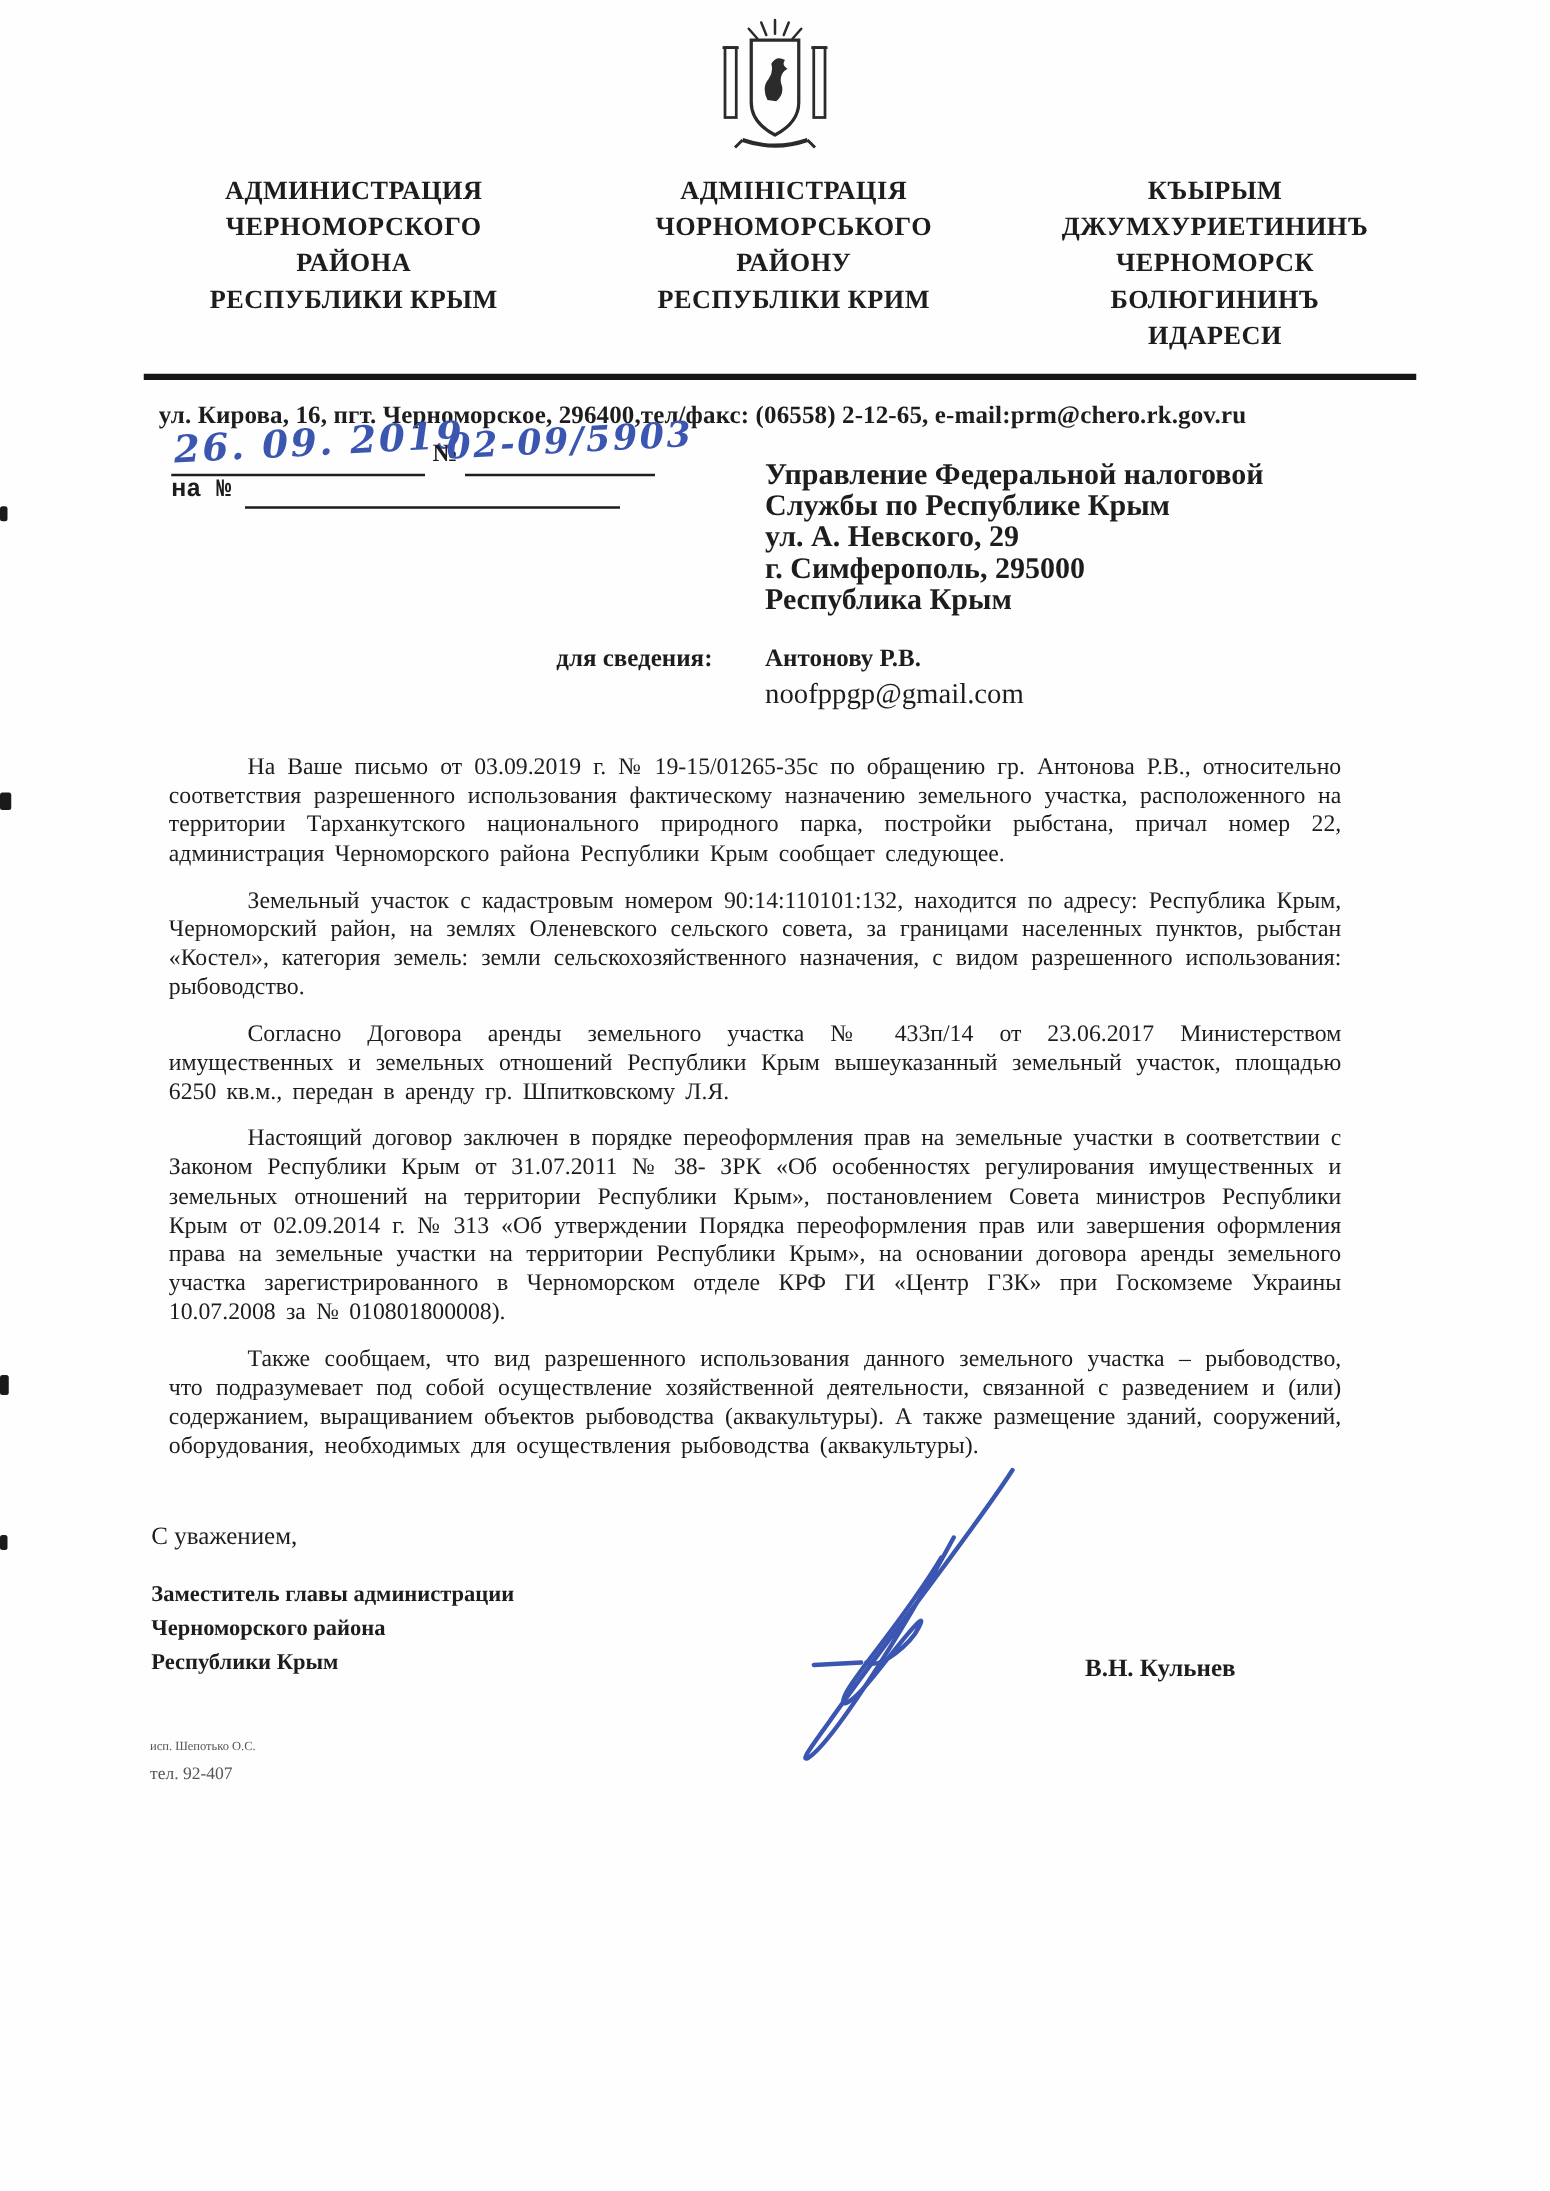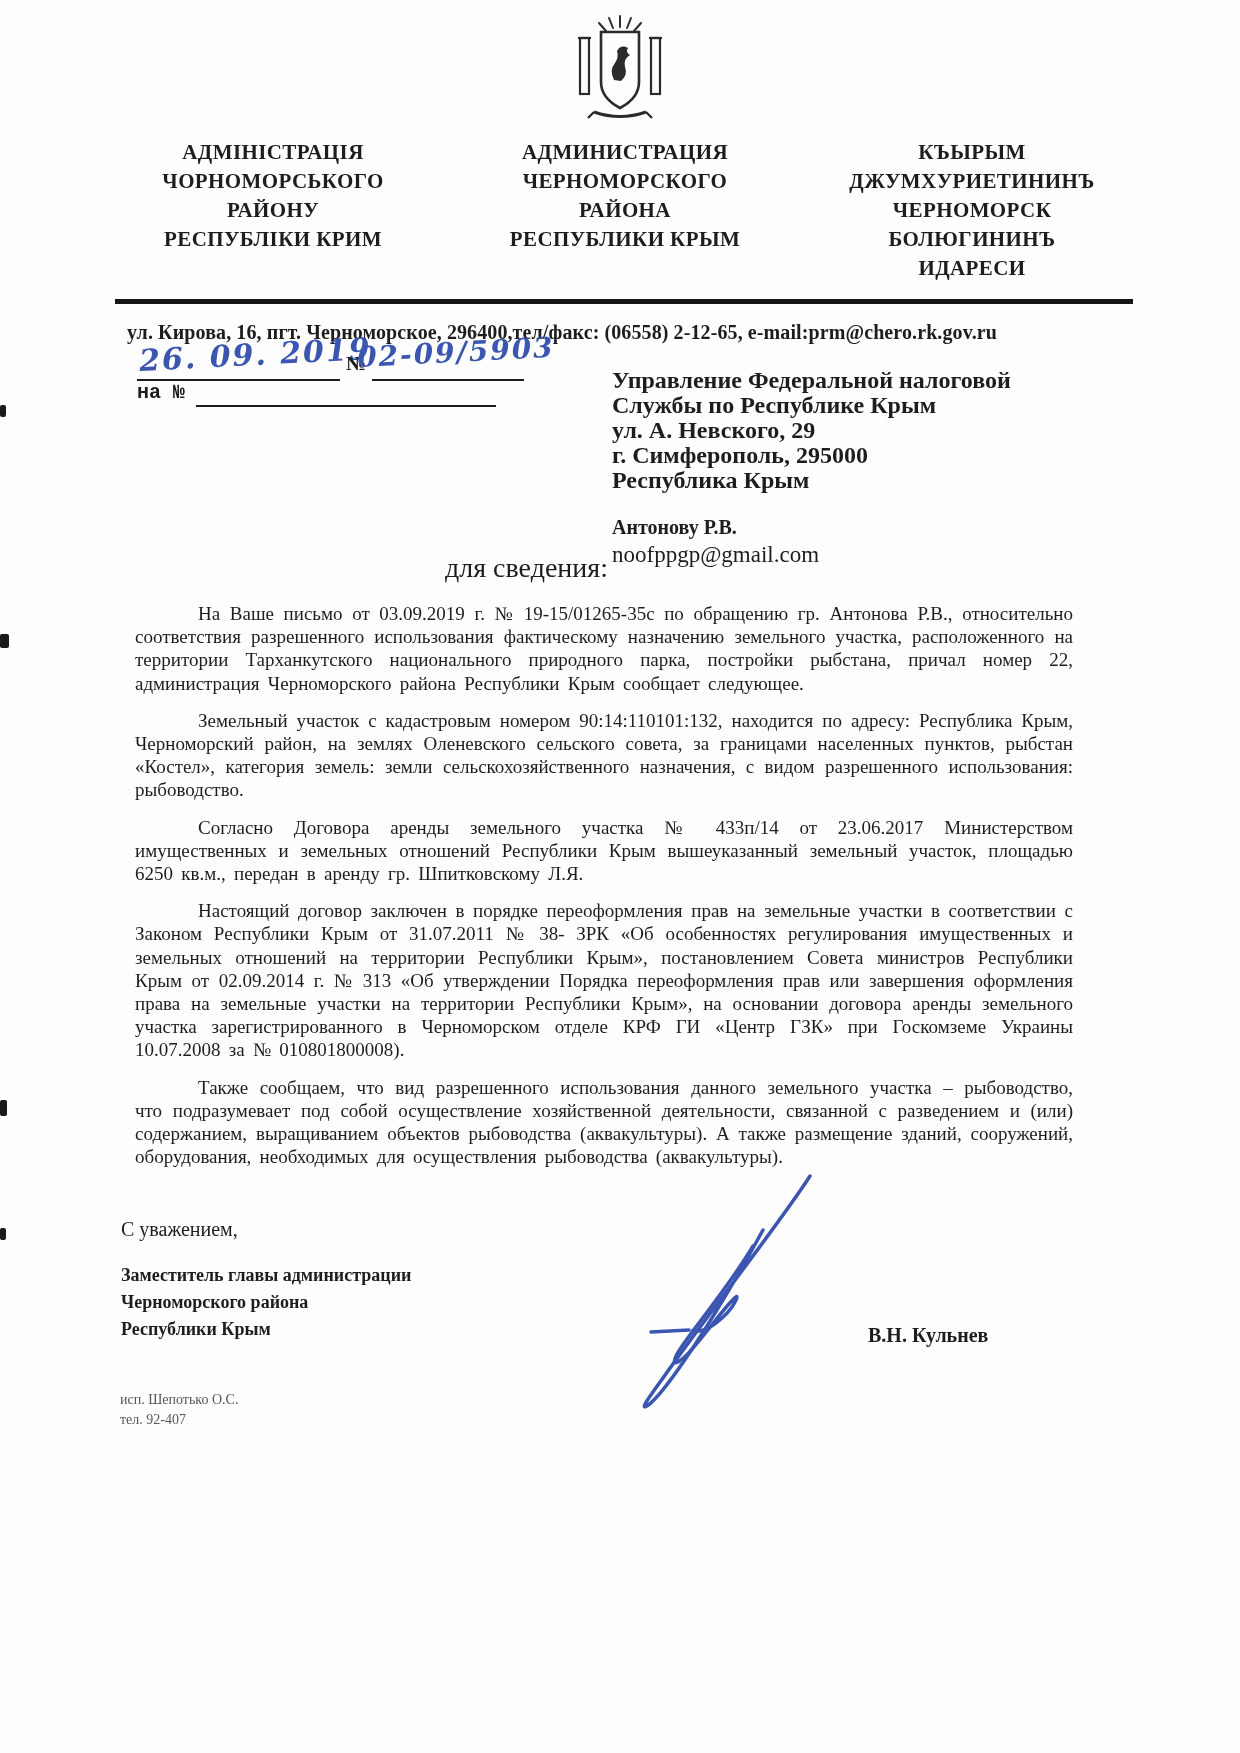--- a/index.html
+++ b/index.html
@@ -50,41 +50,41 @@
   }
   .hw-date { top: 343px; left: 140px; font-size: 30px; }
   .hw-num  { top: 341px; left: 358px; font-size: 28px; }
   .no-sign { top: 352px; left: 346px; font-size: 20px; font-weight: 700; }
   .reply-label { top: 381px; left: 137px; font-size: 20px; font-weight: 700; font-family: Liberation Mono, monospace; }
 
   
   .recipient { top: 368px; left: 612px; font-size: 24px; font-weight: 700; line-height: 25px; }
 
   
-  .att-label { top: 516px; left: 445px; font-size: 28px; font-weight: 400; margin-top: 36px; }
+  .att-label { top: 516px; left: 445px; font-size: 20px; font-weight: 700; }
   .att-name  { top: 516px; left: 612px; font-size: 20px; font-weight: 700; }
   .att-email { top: 542px; left: 612px; font-size: 23px; font-weight: 400; }
 
   
   .body-text { top: 588px; left: 121px; width: 966px; }
   .body-text p {
     margin: 14px;
     font-size: 19px; line-height: 23.2px;
     text-align: justify; text-indent: 63px;
     word-spacing: 3.5px;
   }
 
   
   .salutation { top: 1218px; left: 121px; font-size: 20px; }
   .position-block { top: 1262px; left: 121px; font-size: 18px; font-weight: 700; line-height: 27px; }
   .signer-name { top: 1324px; left: 868px; font-size: 20px; font-weight: 700; }
   .signature { top: 1168px; left: 585px; width: 290px; height: 250px; }
 
   
-  .footer-exec  { top: 1392px; left: 120px; font-size: 14px; color: #555; }
+  .footer-exec  { top: 1392px; left: 120px; font-size: 10px; color: #555; }
   .footer-phone { top: 1412px; left: 120px; font-size: 14px; color: #555; }
 
   
   .artifact { background: #1a1a1a; border-radius: 2px; }
   .a1 { top: 405px;  left: 0; width: 6px; height: 12px; }
   .a2 { top: 634px;  left: 0; width: 9px; height: 14px; }
   .a3 { top: 1100px; left: 0; width: 7px; height: 16px; }
   .a4 { top: 1228px; left: 0; width: 6px; height: 12px; }
 </style>
 </head>
@@ -104,28 +104,28 @@
     <line x1="10" y1="24" x2="23" y2="24" stroke="#2b2b2b" stroke-width="2.2"></line>
     <line x1="81" y1="24" x2="94" y2="24" stroke="#2b2b2b" stroke-width="2.2"></line>
     <path d="M33 18 H71 V68 Q71 84 52 94 Q33 84 33 68 Z" fill="none" stroke="#2b2b2b" stroke-width="2.6"></path>
     <path d="M46 66 Q41 56 47 49 Q51 43 49 37 Q53 30 60 34 Q57 38 62 41 Q55 45 57 53 Q60 61 53 67 Z" fill="#2b2b2b"></path>
     <path d="M26 98 Q52 107 78 98" stroke="#2b2b2b" stroke-width="3.2" fill="none"></path>
     <path d="M26 98 L20 104 M78 98 L84 104" stroke="#2b2b2b" stroke-width="2.4" fill="none"></path>
   </svg>
 </div>
 
 <div class="abs letterhead">
+  <div class="lh-col lh-center">АДМИНИСТРАЦИЯ
+ЧЕРНОМОРСКОГО
+РАЙОНА
+РЕСПУБЛИКИ КРЫМ</div>
   <div class="lh-col lh-left">АДМІНІСТРАЦІЯ
 ЧОРНОМОРСЬКОГО
 РАЙОНУ
 РЕСПУБЛІКИ КРИМ</div>
-  <div class="lh-col lh-center">АДМИНИСТРАЦИЯ
-ЧЕРНОМОРСКОГО
-РАЙОНА
-РЕСПУБЛИКИ КРЫМ</div>
   <div class="lh-col lh-right">КЪЫРЫМ
 ДЖУМХУРИЕТИНИНЪ
 ЧЕРНОМОРСК
 БОЛЮГИНИНЪ
 ИДАРЕСИ</div>
 </div>
 
 <div class="abs rule"></div>
 
 <div class="abs contact">ул. Кирова, 16, пгт. Черноморское, 296400,тел/факс: (06558) 2-12-65, e-mail:prm@chero.rk.gov.ru</div>

